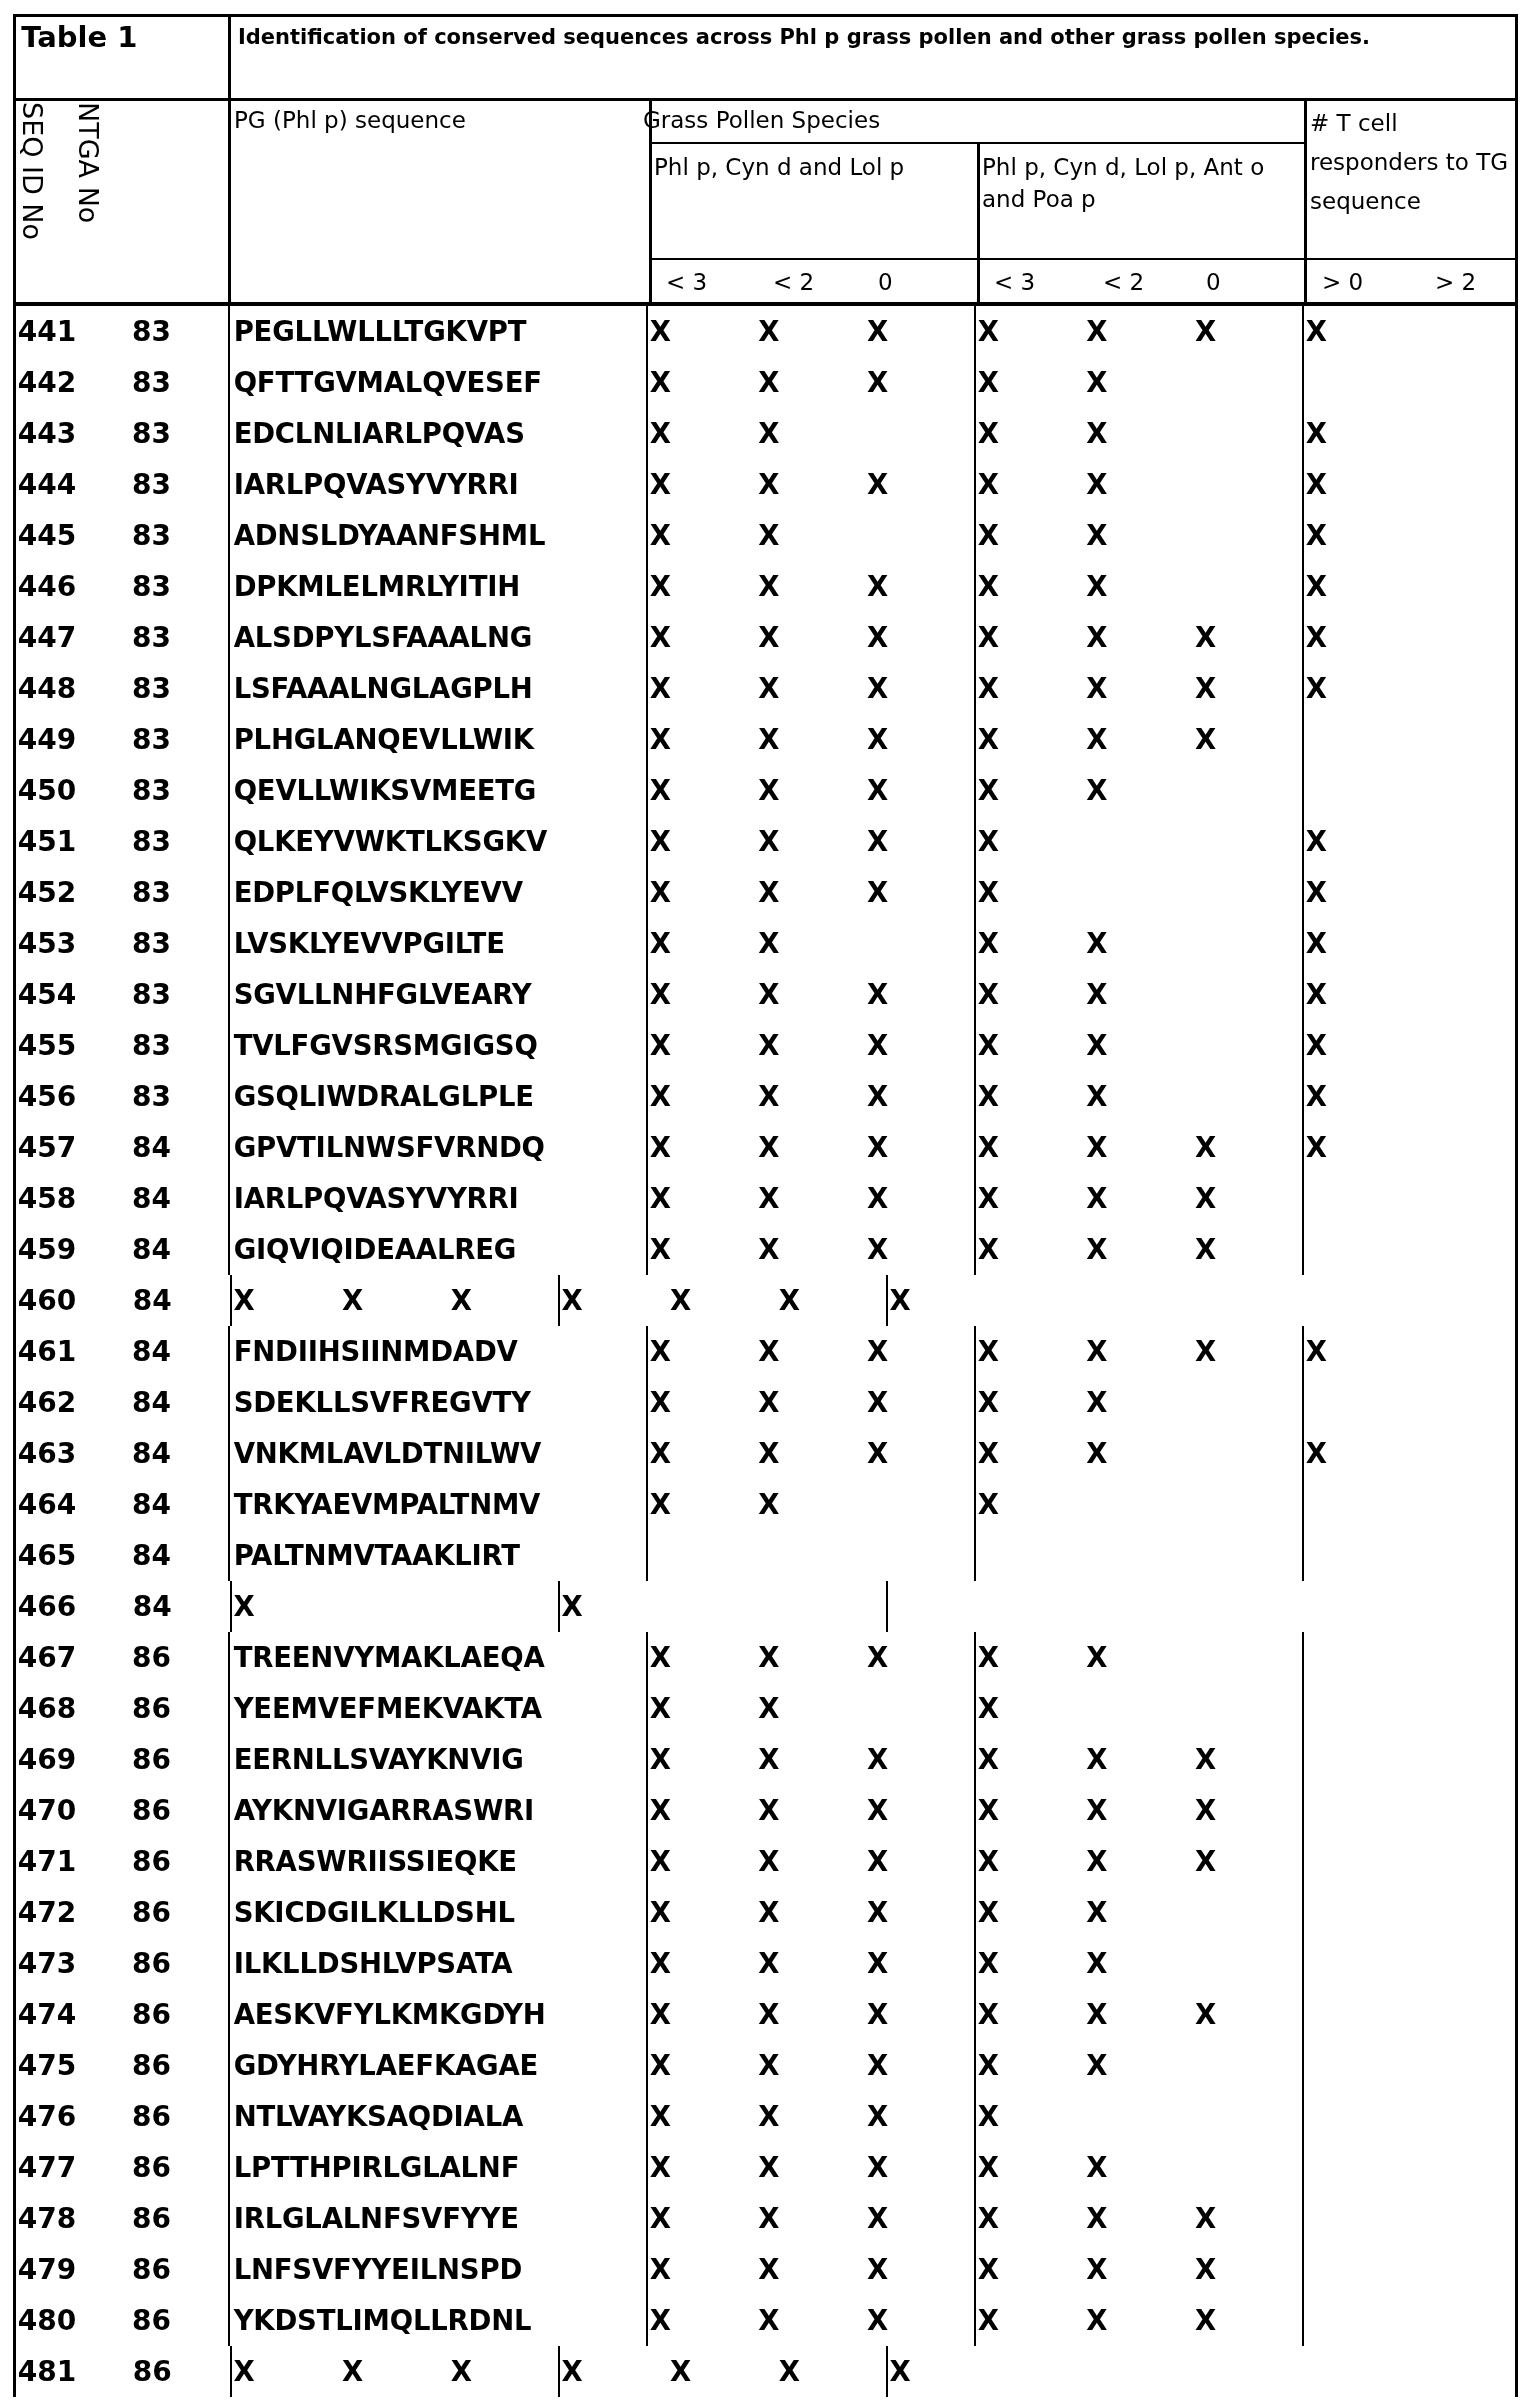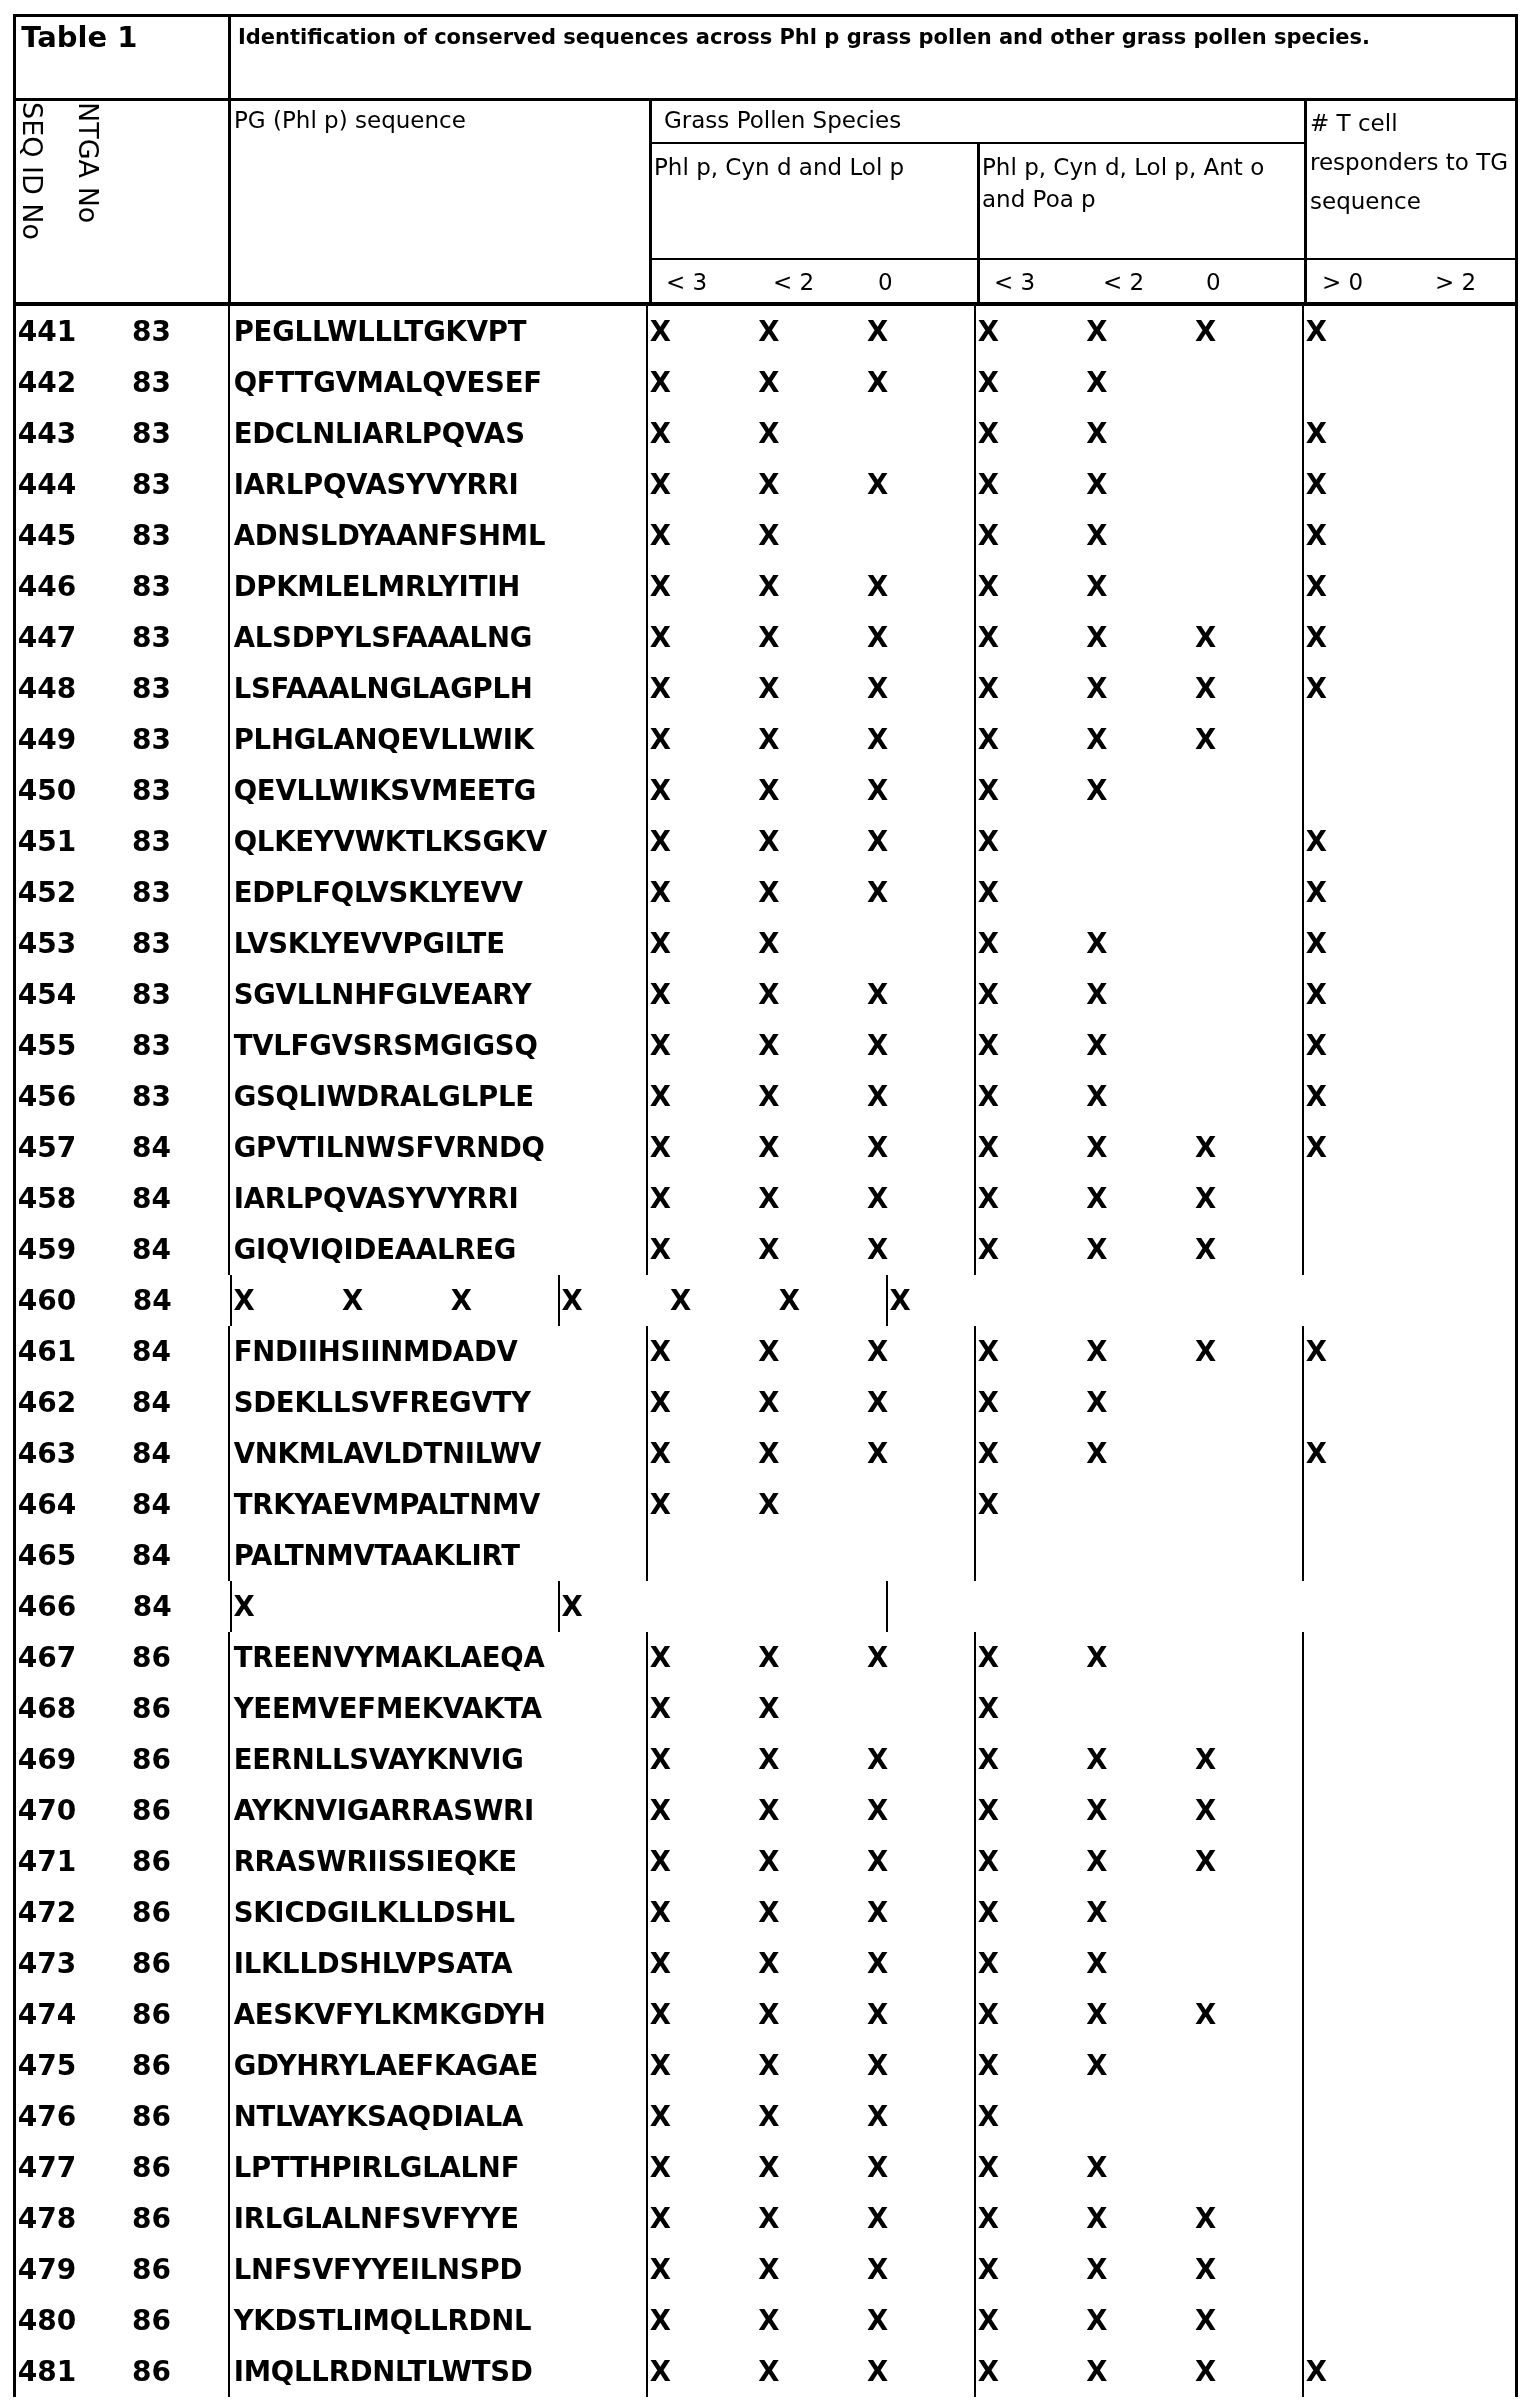--- a/index.html
+++ b/index.html
@@ -43,21 +43,21 @@
     <div class="vline" style="left:961px; top:41px;"></div>
     <div class="vline" style="left:1288px;"></div>
 
     <div class="hline" style="left:633px; width:655px; top:41px;"></div>
     <div class="hline" style="left:633px; width:869px; top:157px;"></div>
 
     <div class="vert" style="left:1.7px; top:1.7px;">SEQ ID No</div>
     <div class="vert" style="left:58px; top:1.7px;">NTGA No</div>
 
     <div class="h-cell" style="left:218px; top:3.4px; width:413px;">PG (Phl p) sequence</div>
-    <div class="h-cell" style="left:648px; top:3.4px; width:645px;">Grass Pollen Species</div>
+    <div class="h-cell" style="left:627px; top:3.4px; width:645px;">Grass Pollen Species</div>
     <div class="h-cell" style="left:638px; top:50px; width:318px;">Phl p, Cyn d and Lol p</div>
     <div class="h-cell" style="left:966px; top:50px; width:320px;">Phl p, Cyn d, Lol p, Ant o and Poa p</div>
     <div class="h-cell" style="left:1294px; top:3.4px; width:210px; line-height:39px;"># T cell responders to TG sequence</div>
 
     <div class="h-cell" style="left:650px; top:165px;">&lt; 3</div>
     <div class="h-cell" style="left:757px; top:165px;">&lt; 2</div>
     <div class="h-cell" style="left:862px; top:165px;">0</div>
     <div class="h-cell" style="left:978px; top:165px;">&lt; 3</div>
     <div class="h-cell" style="left:1087px; top:165px;">&lt; 2</div>
     <div class="h-cell" style="left:1190px; top:165px;">0</div>
@@ -820,21 +820,20 @@
           <span class="mk">X</span>
         </div>
         <div class="grp g3">
           <span class="mk"></span>
           <span class="mk"></span>
         </div>
       </div>
       <div class="row">
         <div class="c-seq">481</div>
         <div class="c-ntga">86</div>
-        <div class="c-pg">IMQLLRDNLTLWTSD</div>
         <div class="grp g1">
           <span class="mk">X</span>
           <span class="mk">X</span>
           <span class="mk">X</span>
         </div>
         <div class="grp g2">
           <span class="mk">X</span>
           <span class="mk">X</span>
           <span class="mk">X</span>
         </div>

